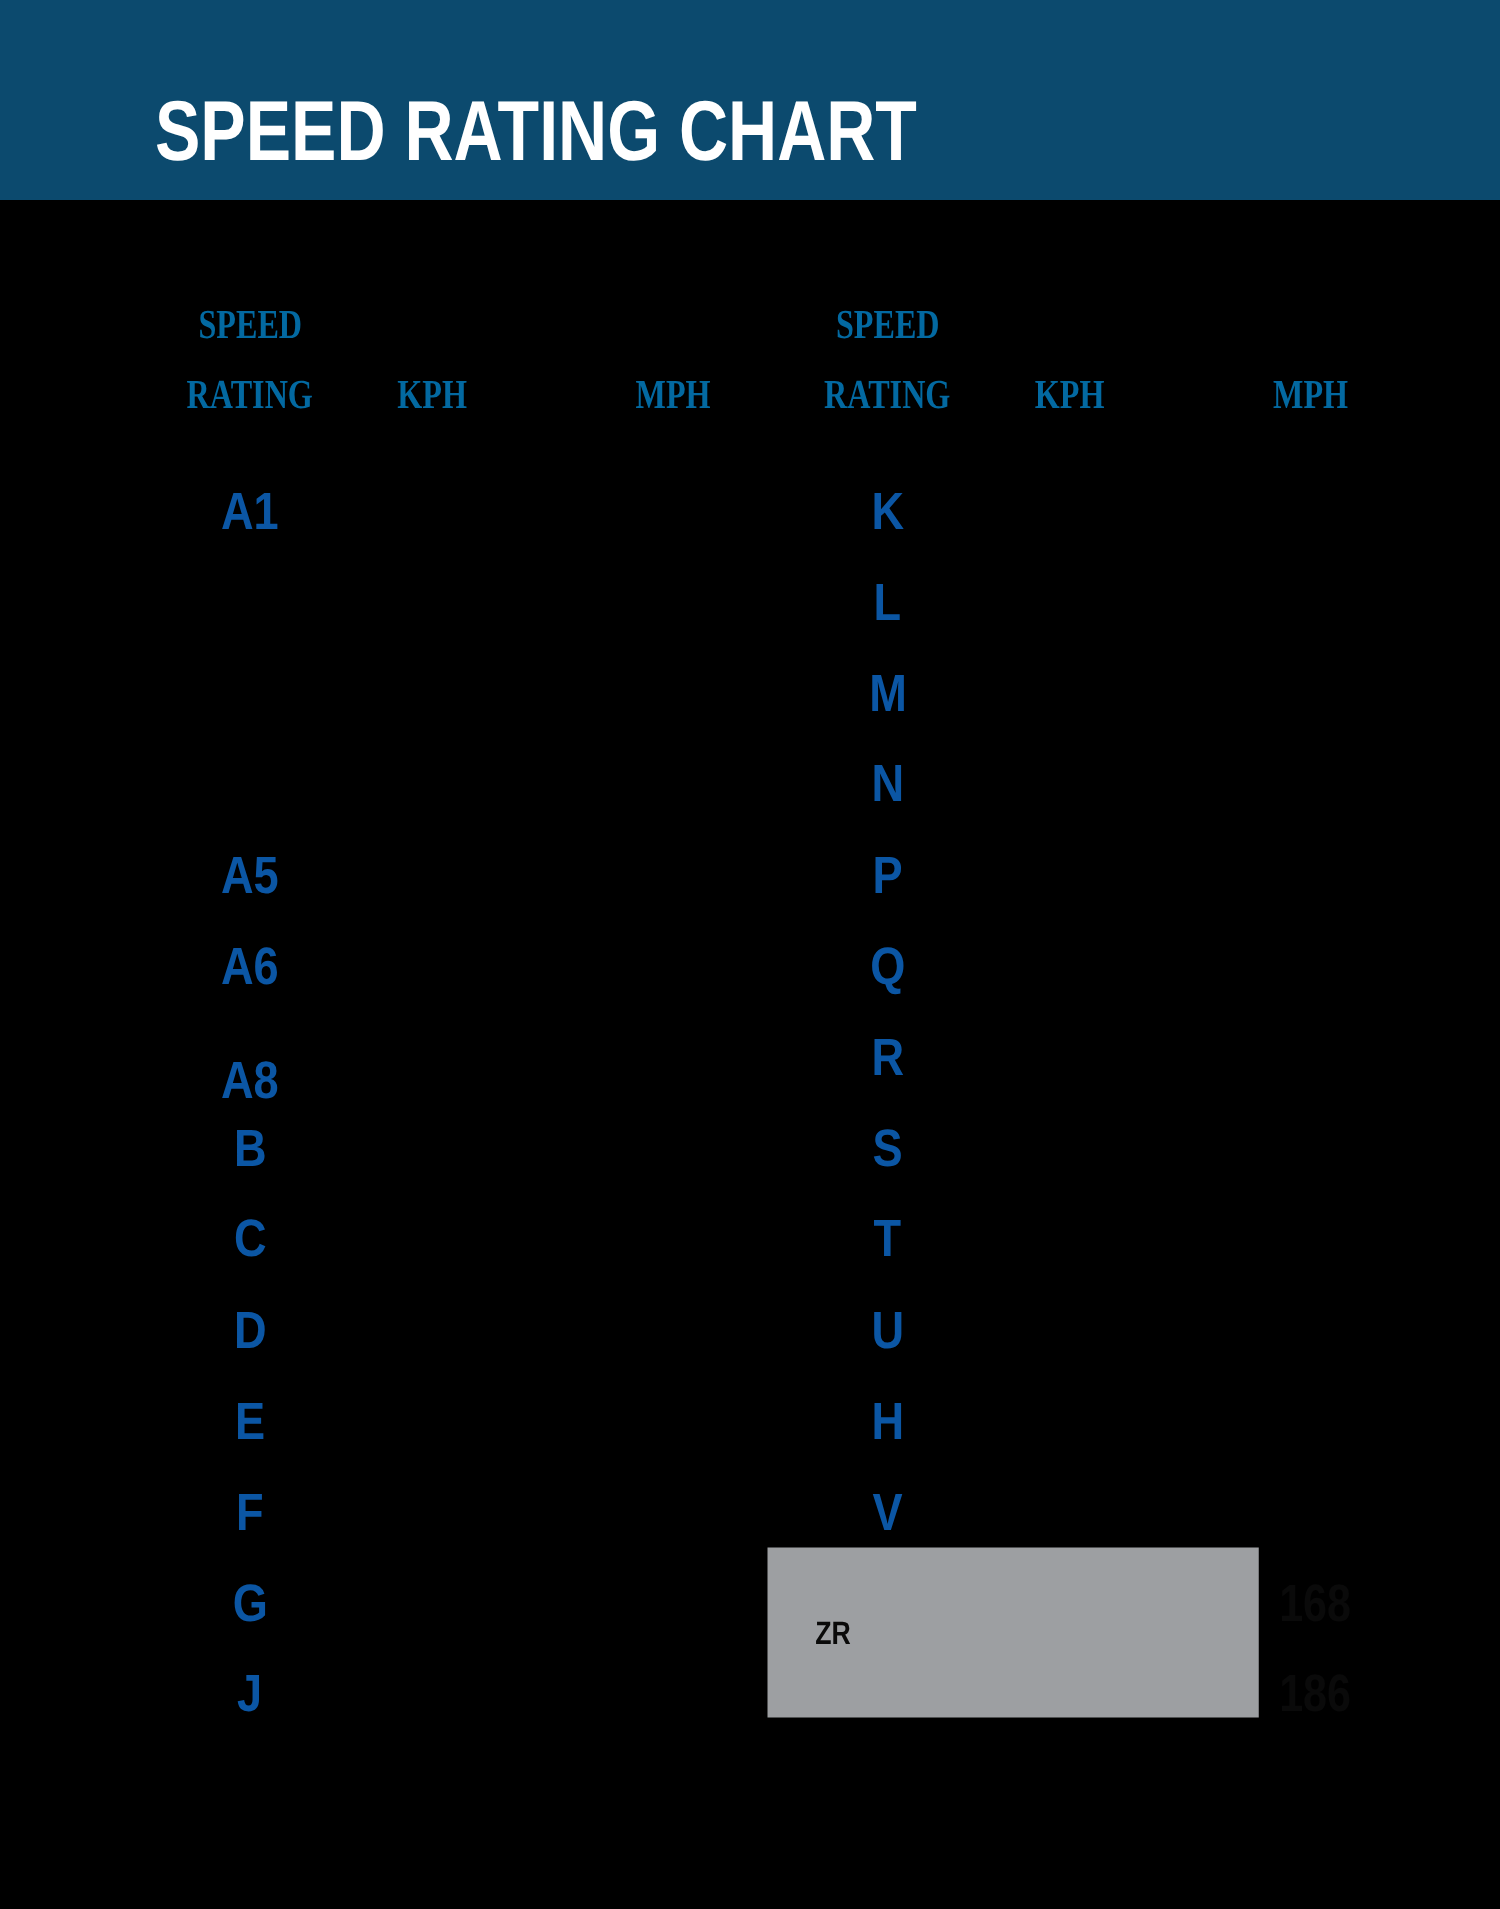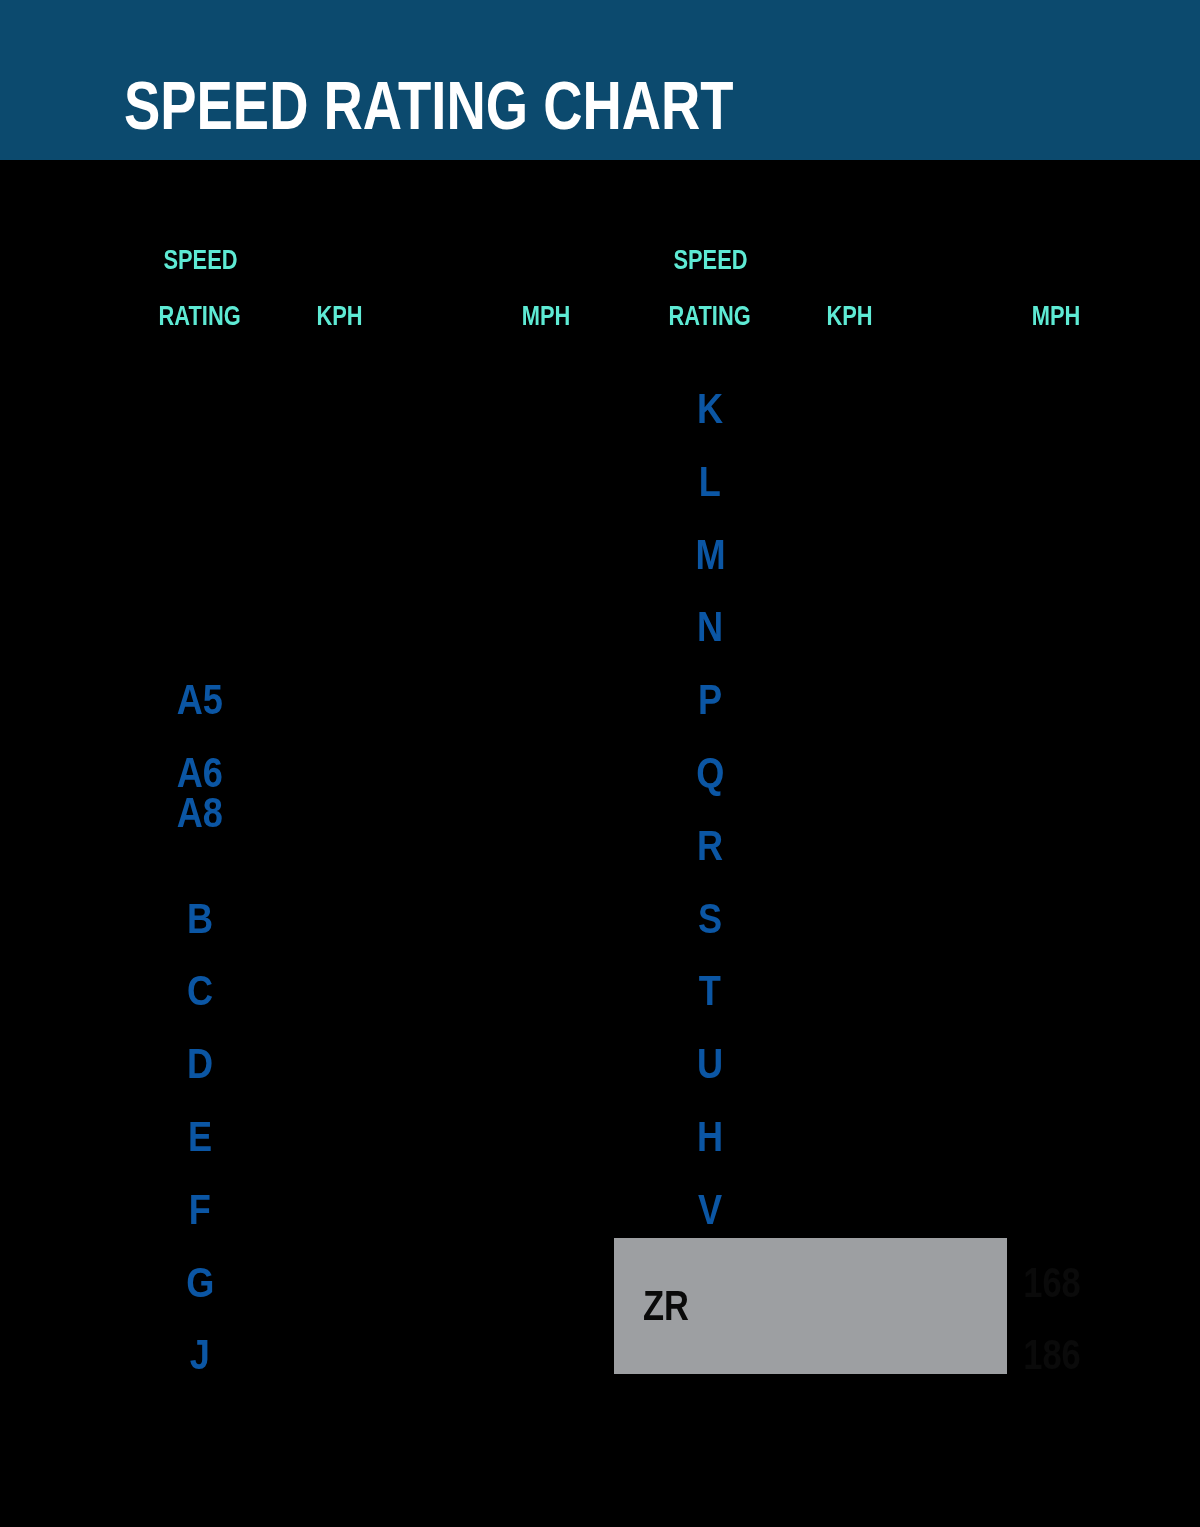--- a/index.html
+++ b/index.html
@@ -50,23 +50,23 @@
   #panel-right { left: 600px; }
 
   
   .col-rating { left: 0px;   width: 220px; text-align: center; }
   .col-kph    { left: 220px; width: 140px;  }
   .col-mph    { left: 360px; width: 127px; text-align: right;  }
 
   
   .head-cell {
     position: absolute;
-    color: #5eead4;
-    font-family: Liberation Sans, sans-serif;
-    font-size: 28px;
+    color: #0369a1;
+    font-family: Liberation Serif, serif;
+    font-size: 33px;
     font-weight: bold;
     line-height: 56px;
     white-space: nowrap;
   }
   .head-cell span {
     display: inline-block;
     transform: scaleX(0.78);
   }
   .head-rating {
     top: 72px;
@@ -116,40 +116,41 @@
   #zr-label {
     position: absolute;
     left: 22px;
     top: 0;
     width: 60px;
     height: 96px;
     line-height: 136px;
     text-align: center;
     color: #0A0A0A;
     font-family: "Liberation Sans Narrow", "Liberation Sans", sans-serif;
-    font-size: 42px;
+    font-size: 26px;
     font-weight: bold;
     white-space: nowrap;
   }
   #zr-label span { display:inline-block; transform: scaleX(0.82); }
 </style>
 </head>
 <body>
 
 <div id="header-band">
   <div id="page-title">SPEED RATING CHART</div>
 </div>
 
 <div class="panel" id="panel-left">
   <div class="head-cell head-rating col-rating"><span>SPEED</span></div>
   <div class="head-cell head-unit col-rating"><span>RATING</span></div>
   <div class="head-cell head-unit col-kph"><span>KPH</span></div>
   <div class="head-cell head-unit col-mph"><span>MPH</span></div>
   <div id="rows-left">
       <div class="row" style="top: 212px;">
+        <div class="cell cell-rating col-rating"><span>A1</span></div>
         <div class="cell cell-num col-kph"><span></span></div>
         <div class="cell cell-num col-mph"><span></span></div>
       </div>
       <div class="row" style="top: 284.8px;">
         <div class="cell cell-num col-kph"><span></span></div>
         <div class="cell cell-num col-mph"><span></span></div>
       </div>
       <div class="row" style="top: 357.6px;">
         <div class="cell cell-num col-kph"><span></span></div>
         <div class="cell cell-num col-mph"><span></span></div>
@@ -161,21 +162,21 @@
       <div class="row" style="top: 503.2px;">
         <div class="cell cell-rating col-rating"><span>A5</span></div>
         <div class="cell cell-num col-kph"><span></span></div>
         <div class="cell cell-num col-mph"><span></span></div>
       </div>
       <div class="row" style="top: 576px;">
         <div class="cell cell-rating col-rating"><span>A6</span></div>
         <div class="cell cell-num col-kph"><span></span></div>
         <div class="cell cell-num col-mph"><span></span></div>
       </div>
-      <div class="row" style="top: 616px;">
+      <div class="row" style="top: 667px;">
         <div class="cell cell-rating col-rating"><span>A8</span></div>
         <div class="cell cell-num col-kph"><span></span></div>
         <div class="cell cell-num col-mph"><span></span></div>
       </div>
       <div class="row" style="top: 721.6px;">
         <div class="cell cell-rating col-rating"><span>B</span></div>
         <div class="cell cell-num col-kph"><span></span></div>
         <div class="cell cell-num col-mph"><span></span></div>
       </div>
       <div class="row" style="top: 794.4px;">

